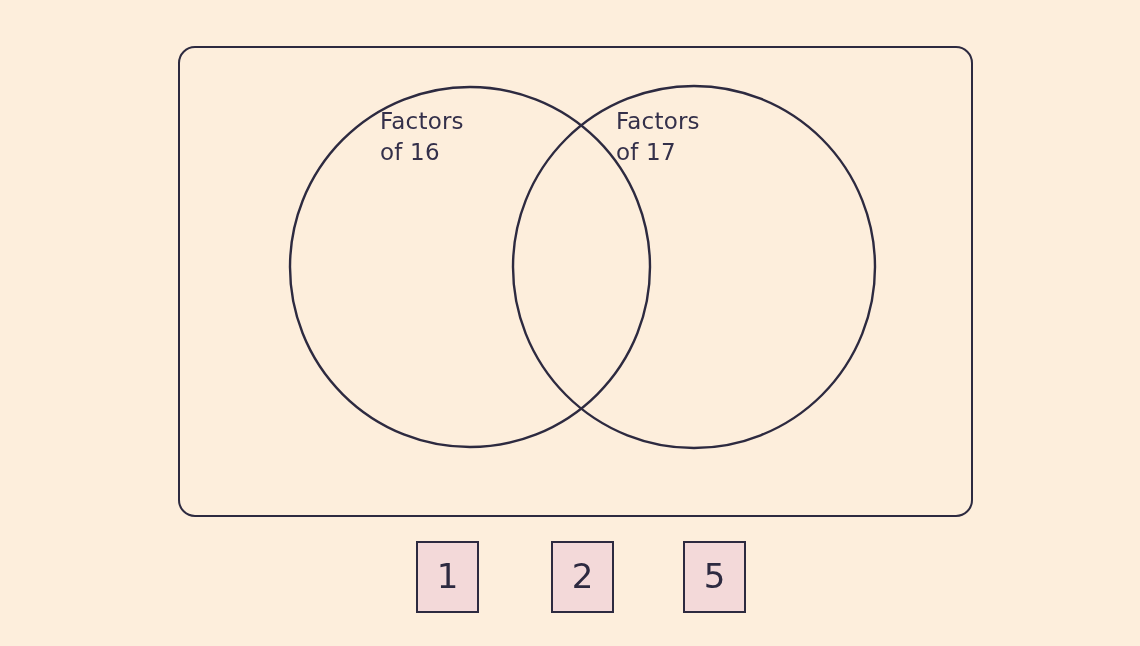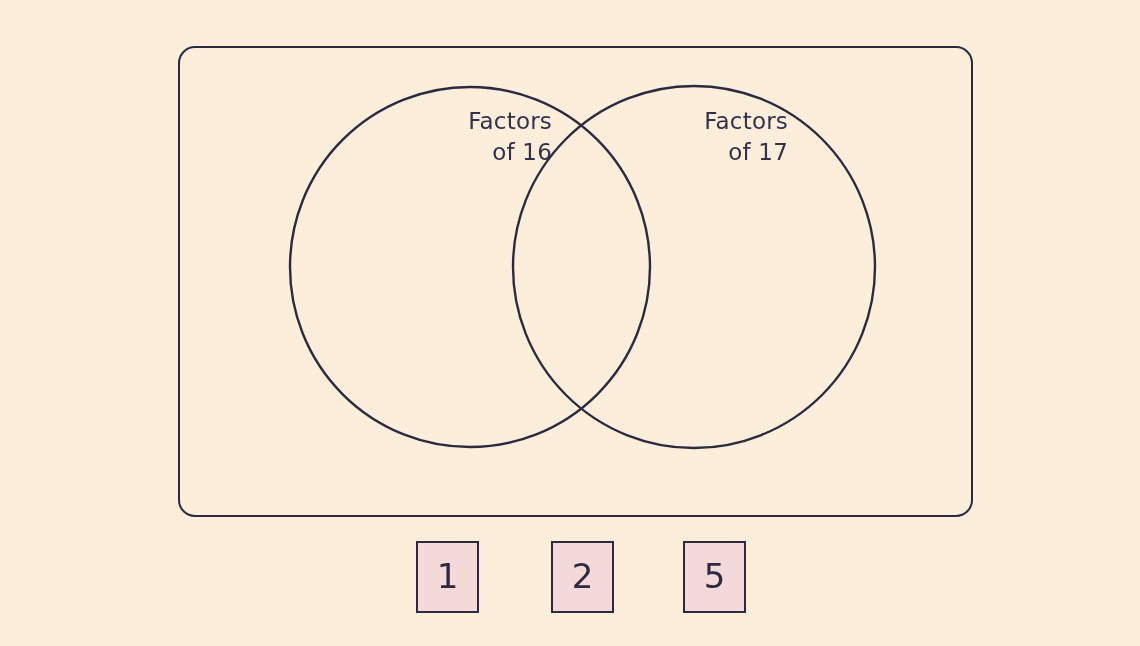--- a/index.html
+++ b/index.html
@@ -47,21 +47,21 @@
   }
   .venn-circle {
     fill: none;
     stroke: #2d2a40;
     stroke-width: 2.4;
   }
 
   
   .set-label {
     position: absolute;
-    text-align: right;
+    text-align: left;
     color: #34304a;
     font-family: "DejaVu Sans", sans-serif;
     font-size: 23px;
     line-height: 1.33;
     letter-spacing: 0.2px;
     white-space: pre-line;
     user-select: none;
   }
   .set-label.left  { left: 380px; top: 106px; width: 172px; }
   .set-label.right { left: 616px; top: 106px; width: 172px; }

